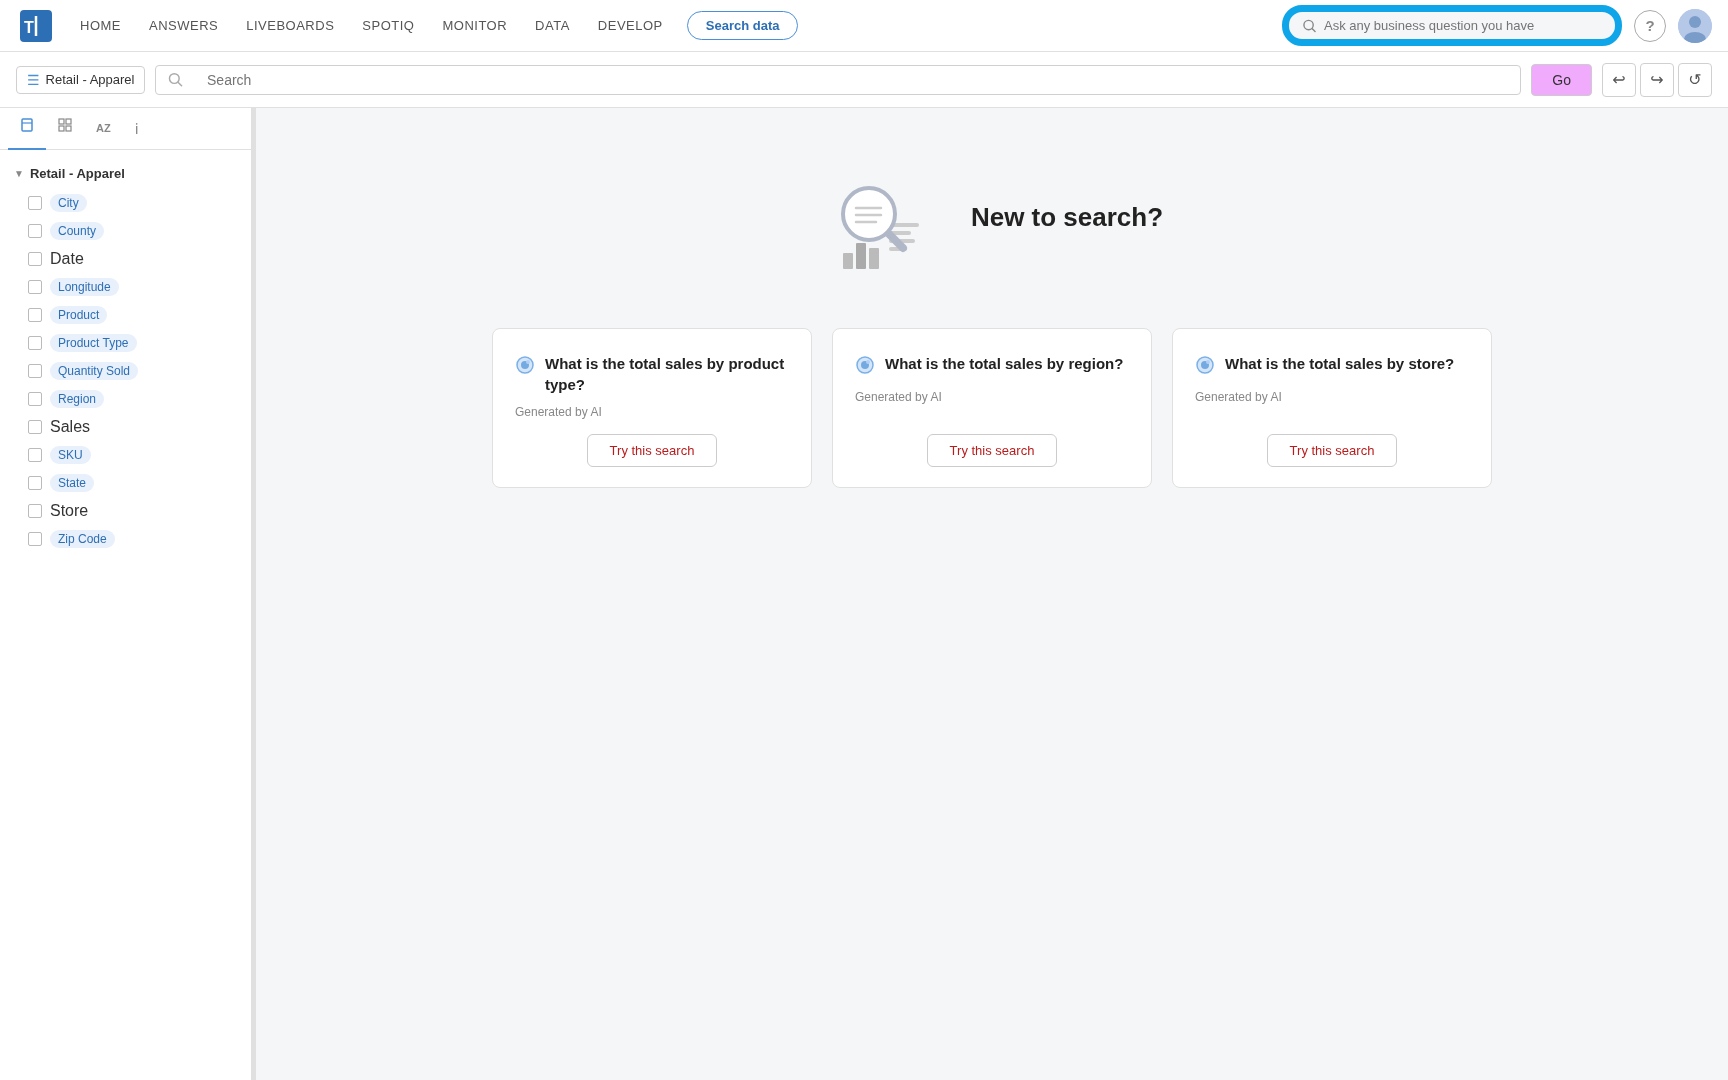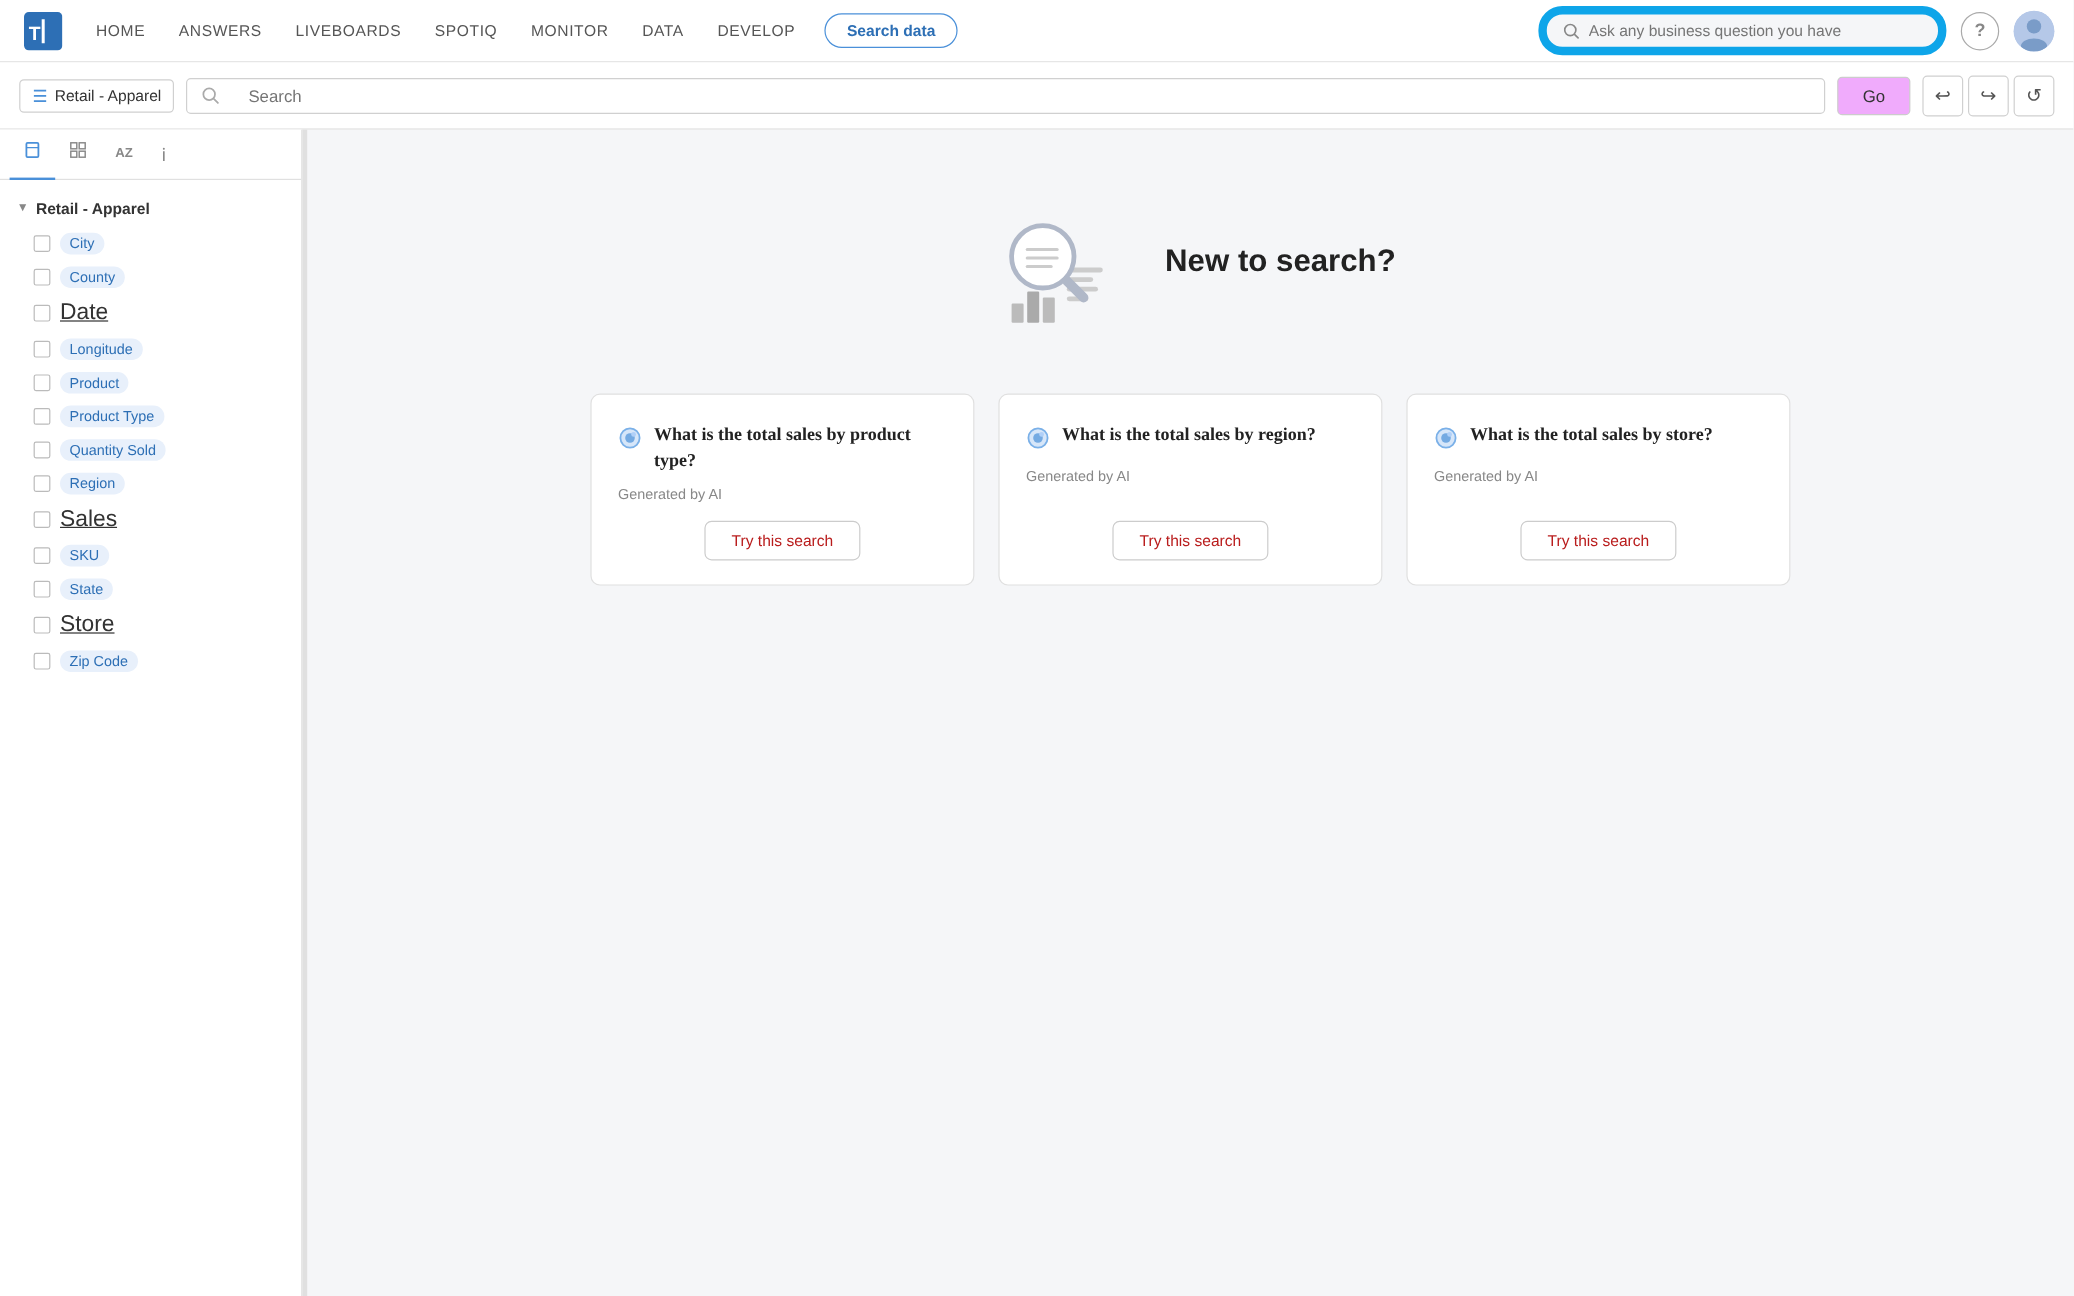--- a/index.html
+++ b/index.html
@@ -98,39 +98,39 @@
       font-size: 13px; cursor: pointer;
     }
     .field-checkbox {
       width: 14px; height: 14px; border: 1.5px solid #bbb; border-radius: 2px;
       background: #fff; flex-shrink: 0;
     }
     .field-tag {
       padding: 2px 8px; border-radius: 10px; font-size: 12px; font-weight: 500;
       background: #e8f0fb; color: #2d6fb5;
     }
-    .field-plain { font-size: 19px; color: #333; text-decoration: underline; }
+    .field-plain { font-size: 16px; color: #333; }
 
     
     .resizer { width: 4px; background: #e0e0e0; cursor: col-resize; }
 
     
     .content { flex: 1; display: flex; flex-direction: column; align-items: center; justify-content: flex-start; padding: 60px 56px 40px; }
     .new-search-hero { display: flex; align-items: center; gap: 40px; margin-bottom: 50px; }
     .hero-text h2 { font-size: 26px; font-weight: 700; color: #222; margin-bottom: 12px; }
     .hero-text p { font-size: 15px; color: #666; line-height: 1.5; }
 
     
     .sample-cards { display: flex; gap: 20px; width: 100%; max-width: 1000px; }
     .sample-card {
       flex: 1; background: #fff; border: 1px solid #e0e0e0; border-radius: 8px;
       padding: 24px 22px 20px; display: flex; flex-direction: column; gap: 10px;
       min-height: 160px;
     }
-    .card-question-row { display: flex; align-items: flex-start; gap: 10px; font-family: Liberation Serif, serif; }
+    .card-question-row { display: flex; align-items: flex-start; gap: 10px; }
     .ai-icon { font-size: 18px; flex-shrink: 0; margin-top: 2px; }
     .card-question { font-size: 15px; font-weight: 600; color: #222; line-height: 1.4; }
     .card-generated { font-size: 12px; color: #888; }
     .try-btn {
       margin-top: auto; align-self: center; padding: 8px 22px;
       border: 1px solid #ccc; border-radius: 6px; background: #fff;
       font-size: 13px; color: #b91c1c; cursor: pointer;
     }
 
     

